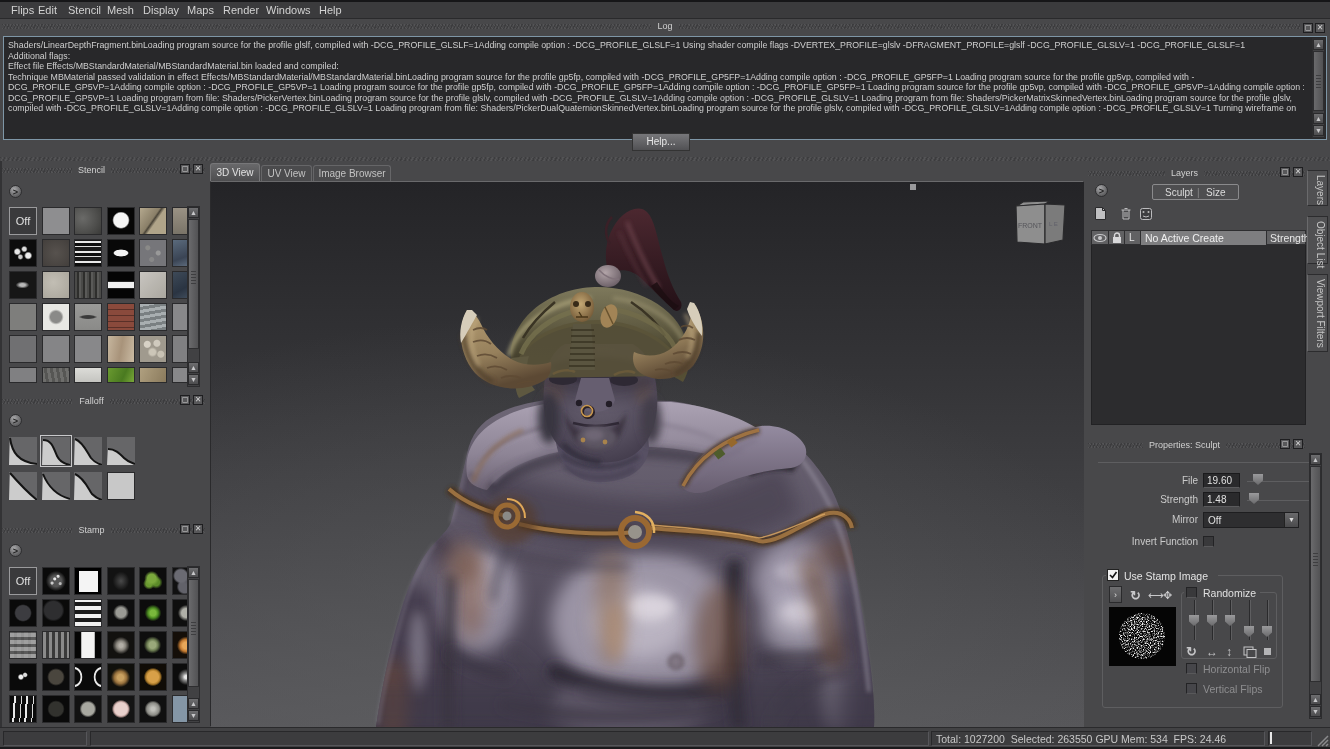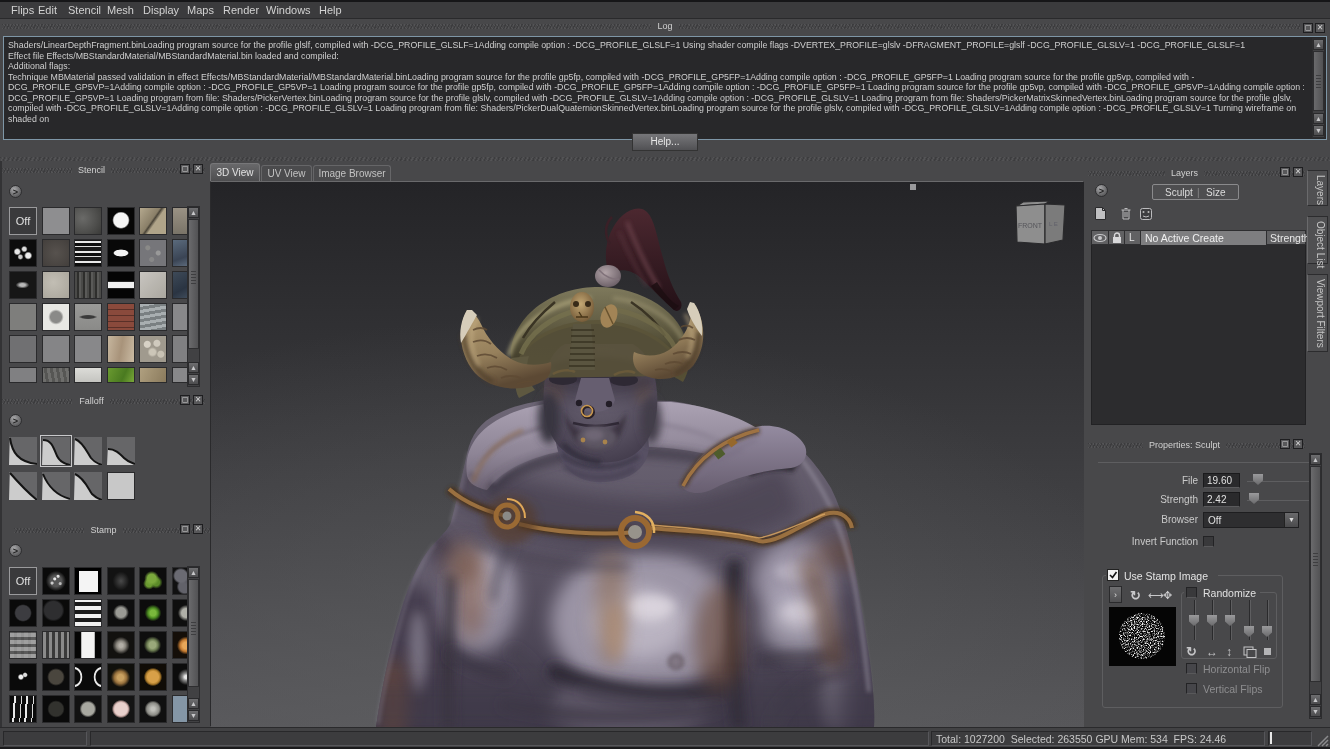--- a/index.html
+++ b/index.html
@@ -34,36 +34,35 @@
     <span class="abs" style="left:223px;top:2px;font-size:11px;color:#d2d2d2">Render</span>
     <span class="abs" style="left:266px;top:2px;font-size:11px;color:#d2d2d2">Windows</span>
     <span class="abs" style="left:319px;top:2px;font-size:11px;color:#d2d2d2">Help</span>
   </div>
 <div class="hdr" style="left:0;top:20px;width:1330px;"><div class="dotline" style="right:30px"></div><span class="t" style="left:0">Log</span></div>
 <div class="wbtn" style="left:1303px;top:23px">◻</div>
 <div class="wbtn" style="left:1315px;top:23px">✕</div>
 <div class="abs" style="left:3px;top:36px;width:1324px;height:104px;background:#28282a;border:1px solid #7e96a6;">
     <div class="abs" style="left:4px;top:3px;width:1296px;font-size:8.8px;line-height:10.5px;color:#cfcfcf;white-space:nowrap;overflow:hidden">
       <div>Shaders/LinearDepthFragment.binLoading program source for the profile glslf, compiled with -DCG_PROFILE_GLSLF=1Adding compile option : -DCG_PROFILE_GLSLF=1 Using shader compile flags -DVERTEX_PROFILE=glslv -DFRAGMENT_PROFILE=glslf -DCG_PROFILE_GLSLV=1 -DCG_PROFILE_GLSLF=1</div>
+      <div>Additional flags:</div>
       <div>Effect file Effects/MBStandardMaterial/MBStandardMaterial.bin loaded and compiled:</div>
-      <div>Additional flags:</div>
       <div>Technique MBMaterial passed validation in effect Effects/MBStandardMaterial/MBStandardMaterial.binLoading program source for the profile gp5fp, compiled with -DCG_PROFILE_GP5FP=1Adding compile option : -DCG_PROFILE_GP5FP=1 Loading program source for the profile gp5vp, compiled with -</div>
       <div>DCG_PROFILE_GP5VP=1Adding compile option : -DCG_PROFILE_GP5VP=1 Loading program source for the profile gp5fp, compiled with -DCG_PROFILE_GP5FP=1Adding compile option : -DCG_PROFILE_GP5FP=1 Loading program source for the profile gp5vp, compiled with -DCG_PROFILE_GP5VP=1Adding compile option : -</div>
       <div>DCG_PROFILE_GP5VP=1 Loading program from file: Shaders/PickerVertex.binLoading program source for the profile glslv, compiled with -DCG_PROFILE_GLSLV=1Adding compile option : -DCG_PROFILE_GLSLV=1 Loading program from file: Shaders/PickerMatrixSkinnedVertex.binLoading program source for the profile glslv,</div>
       <div>compiled with -DCG_PROFILE_GLSLV=1Adding compile option : -DCG_PROFILE_GLSLV=1 Loading program from file: Shaders/PickerDualQuaternionSkinnedVertex.binLoading program source for the profile glslv, compiled with -DCG_PROFILE_GLSLV=1Adding compile option : -DCG_PROFILE_GLSLV=1 Turning wireframe on</div>
-      <div>shaded on</div>
     </div>
     <div class="sb" style="right:1px;top:1px;height:100px;">
       <div class="sbb" style="top:0">▲</div>
       <div class="sbt" style="top:12px;height:60px"></div>
       <div class="sbb" style="top:74px">▲</div>
       <div class="sbb" style="top:86px">▼</div>
     </div>
   </div>
-<div class="abs" style="left:632px;top:133px;width:66px;height:18px;background:linear-gradient(#77777a,#515154);border:1px solid #333;color:#e8e8e8;font-size:10px;text-align:center;line-height:16px;z-index:5">Help...</div>
+<div class="abs" style="left:632px;top:133px;width:58px;height:18px;background:linear-gradient(#77777a,#515154);border:1px solid #333;color:#e8e8e8;font-size:10px;text-align:center;line-height:16px;z-index:5">Help...</div>
 <div class="abs dots" style="left:0;top:157px;width:1330px;height:4px;opacity:.8"></div>
 <div class="abs" style="left:0;top:161px;width:207px;height:566px;background:#48484a;border-left:2px solid #333335"></div>
 <div class="hdr" style="left:0;top:164px;width:183px"><div class="dotline" style="right:-22px"></div><span class="t">Stencil</span></div>
 <div class="wbtn" style="left:180px;top:164px">◻</div>
 <div class="wbtn" style="left:193px;top:164px">✕</div>
 <div class="rbtn" style="left:9px;top:185px">&gt;</div>
 <div class="cell" style="left:9px;top:206.5px;width:28px;height:28px;background:#3a3a3c;border:1px solid #9a9a9c;">
     <span style="color:#e0e0e0;font-size:11px;line-height:26px;display:block;text-align:center">Off</span>
   </div>
 <div class="cell" style="left:41.5px;top:206.5px;width:28px;height:28px;background:#8e8e90;"></div>
@@ -141,21 +140,21 @@
     <rect width="28" height="28" fill="#666668"></rect>
     <path d="M1,2 C5,12 13,23 28,27 L28,28 L0,28 Z" fill="#cccccc"></path>
     <path d="M1,2 C5,12 13,23 28,27" fill="none" stroke="#141414" stroke-width="2"></path>
   </svg>
 <svg class="abs" style="left:74px;top:472px" width="28" height="28">
     <rect width="28" height="28" fill="#666668"></rect>
     <path d="M1,2 C10,6 14,16 18,22 C22,26 25,27 28,28 L28,28 L0,28 Z" fill="#cccccc"></path>
     <path d="M1,2 C10,6 14,16 18,22 C22,26 25,27 28,28" fill="none" stroke="#141414" stroke-width="2"></path>
   </svg>
 <div class="abs" style="left:106.5px;top:472px;width:28px;height:28px;background:#c8c8c8;border:1px solid #2a2a2c"></div>
-<div class="hdr" style="left:12px;top:524px;width:183px"><div class="dotline" style="right:-22px"></div><span class="t">Stamp</span></div>
+<div class="hdr" style="left:0;top:524px;width:183px"><div class="dotline" style="right:-22px"></div><span class="t">Stamp</span></div>
 <div class="wbtn" style="left:180px;top:524px">◻</div>
 <div class="wbtn" style="left:193px;top:524px">✕</div>
 <div class="rbtn" style="left:9px;top:544px">&gt;</div>
 <div class="cell" style="left:9px;top:566.5px;background:#3a3a3c;border:1px solid #9a9a9c;">
     <span style="color:#e0e0e0;font-size:11px;line-height:26px;display:block;text-align:center">Off</span>
   </div>
 <div class="cell" style="left:41.5px;top:566.5px;background:radial-gradient(circle at 45% 42%,#e8e8e8 0 1px,transparent 2px),radial-gradient(circle at 58% 32%,#ddd 0 1px,transparent 2px),radial-gradient(circle at 35% 58%,#ccc 0 1px,transparent 2px),radial-gradient(circle at 66% 60%,#bbb 0 1px,transparent 2px),radial-gradient(circle at 50% 50%,#555 0 30%,transparent 55%),#0a0a0a;"></div>
 <div class="cell" style="left:74px;top:566.5px;background:#000">
     <div class="abs" style="left:4px;top:3px;width:19px;height:21px;background:#f4f4f4"></div>
   </div>
@@ -491,24 +490,24 @@
   </div>
 <div class="hdr" style="left:1086px;top:439px;width:197px"><div class="dotline" style="right:-22px"></div><span class="t">Properties: Sculpt</span></div>
 <div class="wbtn" style="left:1280px;top:439px">◻</div>
 <div class="wbtn" style="left:1293px;top:439px">✕</div>
 <div class="abs" style="left:1098px;top:462px;width:216px;height:1px;background:#2e2e30;border-bottom:1px solid #5e5e60"></div>
 <div class="lbl" style="left:1130px;top:475px;width:68px">File</div>
 <div class="inp" style="left:1203px;top:473px;width:37px;height:15px">19.60</div>
 <div class="abs" style="left:1247px;top:481px;width:71px;height:1px;background:#2a2a2c;border-bottom:1px solid #5e5e60"></div>
 <div class="pent" style="left:1253px;top:474px"></div>
 <div class="lbl" style="left:1130px;top:494px;width:68px">Strength</div>
-<div class="inp" style="left:1203px;top:492px;width:37px;height:15px">2.42</div>
+<div class="inp" style="left:1203px;top:492px;width:37px;height:15px">1.48</div>
 <div class="abs" style="left:1247px;top:500px;width:71px;height:1px;background:#2a2a2c;border-bottom:1px solid #5e5e60"></div>
 <div class="pent" style="left:1249px;top:493px"></div>
-<div class="lbl" style="left:1130px;top:514px;width:68px">Browser</div>
+<div class="lbl" style="left:1130px;top:514px;width:68px">Mirror</div>
 <div class="abs" style="left:1203px;top:512px;width:96px;height:16px;background:#2e2e30;border:1px solid #1e1e20;color:#e0e0e0;font-size:10px;line-height:15px;padding-left:4px">Off<div class="abs" style="right:0;top:0;width:14px;height:14px;background:linear-gradient(#6a6a6c,#4a4a4c);border-left:1px solid #222;color:#ddd;font-size:7px;text-align:center;line-height:14px">▼</div></div>
 <div class="lbl" style="left:1110px;top:536px;width:88px">Invert Function</div>
 <div class="cb" style="left:1203px;top:536px"></div>
 <div class="abs" style="left:1102px;top:575px;width:181px;height:133px;border:1px solid #5e5e60;border-radius:3px"></div>
 <div class="abs" style="left:1106px;top:568px;width:112px;height:14px;background:#48484a"></div>
 <div class="abs" style="left:1107px;top:569px;width:12px;height:12px;background:#f0f0f0;border:1px solid #222">
     <svg width="10" height="10" style="position:absolute;left:0;top:0">
       <path d="M2,5 L4.5,7.5 L8.5,2" stroke="#111" stroke-width="1.6" fill="none"></path>
     </svg>
   </div>

